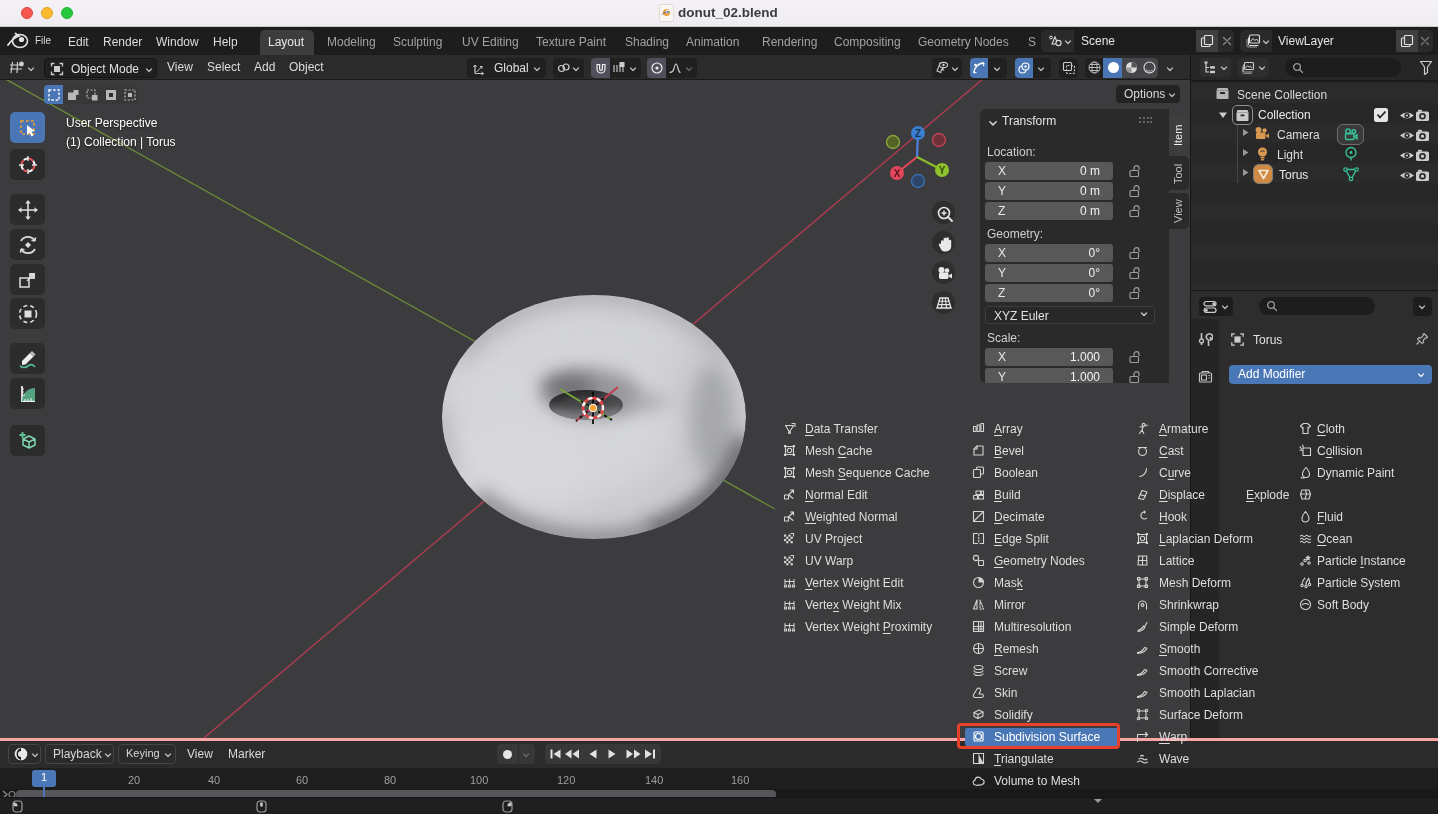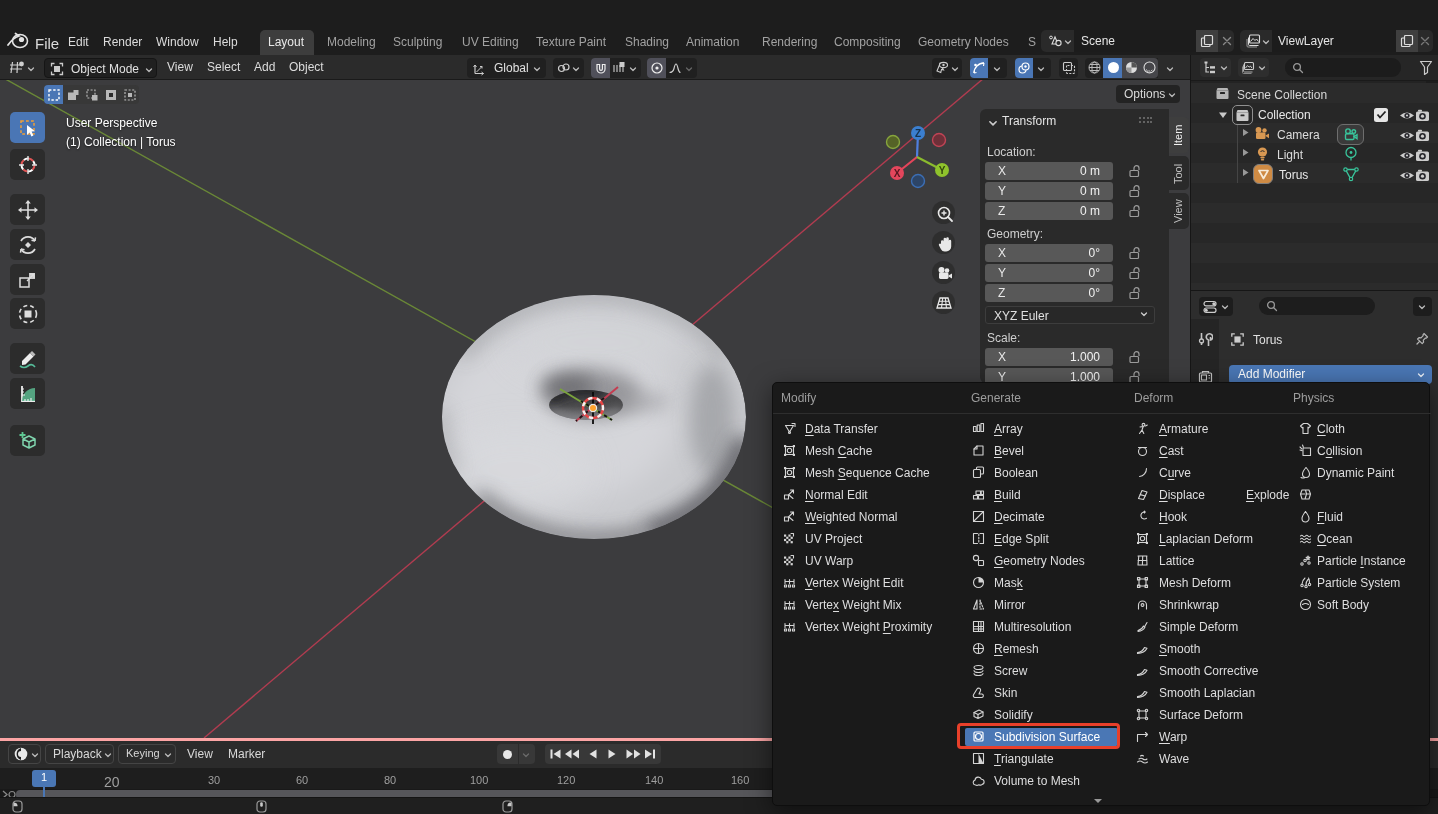--- a/index.html
+++ b/index.html
@@ -3,28 +3,41 @@
 *{margin:0;padding:0;box-sizing:border-box}
 html,body{width:1438px;height:814px;overflow:hidden;background:#1d1d1d;
  font-family:"Liberation Sans",sans-serif;-webkit-font-smoothing:antialiased}
 .abs{position:absolute}
 .mi{position:absolute;font-size:12px;color:#dededf;white-space:nowrap;line-height:22px;height:22px}
 .u{text-decoration:underline;text-underline-offset:2px}
 .tab{position:absolute;font-size:12px;color:#9d9d9d;white-space:nowrap}
 </style></head><body>
 <div class="abs" style="width:1438px;height:814px;background:#1d1d1d">
 
+<div class="abs" style="left:0;top:0;width:1438px;height:27px;background:linear-gradient(#f4f2f7,#eeebf1);border-bottom:1px solid #c9c7cb">
+ <div class="abs" style="left:21px;top:7px;width:12px;height:12px;border-radius:50%;background:#f85850;border:0.5px solid #e0443c"></div>
+ <div class="abs" style="left:41px;top:7px;width:12px;height:12px;border-radius:50%;background:#fcbb2f;border:0.5px solid #e0a527"></div>
+ <div class="abs" style="left:61px;top:7px;width:12px;height:12px;border-radius:50%;background:#26c83f;border:0.5px solid #1fb135"></div>
+ <svg class="abs" style="left:659px;top:4px" width="15" height="18" viewBox="0 0 15 18">
+  <rect x="0.5" y="0.5" width="14" height="17" rx="2" fill="#faf7f2" stroke="#d8d4cf" stroke-width="0.8"></rect>
+  <circle cx="7.5" cy="8.5" r="3.6" fill="#eda03f"></circle>
+        <circle cx="8.6" cy="7.5" r="1.8" fill="#fff"></circle>
+        <circle cx="8.9" cy="7.6" r="0.9" fill="#4a7ba8"></circle>
+  <path d="M2.8 10.5 q3 -3.5 7.5 -2.5" stroke="#4a7ba8" stroke-width="0.9" fill="none"></path>
+ </svg>
+ <div class="abs" style="left:678px;top:5px;font-size:13.5px;font-weight:bold;color:#3c3c3f">donut_02.blend</div>
+</div>
 
 <div class="abs" style="left:0;top:27px;width:1438px;height:28px;background:#1d1d1d">
  <svg class="abs" style="left:7px;top:5px" width="22" height="18" viewBox="0 0 22 18">
   <ellipse cx="13" cy="9" rx="7.5" ry="6.5" fill="none" stroke="#e3e3e3" stroke-width="1.6"></ellipse>
   <circle cx="14.5" cy="7.5" r="2.6" fill="#e3e3e3"></circle>
   <path d="M1 13 Q6 6 12 4 L8.5 1.5" fill="none" stroke="#e3e3e3" stroke-width="1.8" stroke-linecap="round"></path>
  </svg>
- <div class="abs" style="left:35px;top:8px;font-size:15px;color:#dcdcdc">File</div>
+ <div class="abs" style="left:35px;top:8px;font-size:10px;color:#dcdcdc">File</div>
  <div class="abs" style="left:68px;top:8px;font-size:12px;color:#dcdcdc">Edit</div>
  <div class="abs" style="left:103px;top:8px;font-size:12px;color:#dcdcdc">Render</div>
  <div class="abs" style="left:156px;top:8px;font-size:12px;color:#dcdcdc">Window</div>
  <div class="abs" style="left:213px;top:8px;font-size:12px;color:#dcdcdc">Help</div>
  <div class="abs" style="left:260px;top:3px;width:54px;height:25px;background:#3d3d3d;border-radius:5px 5px 0 0"></div>
       <div class="abs" style="left:268px;top:8px;font-size:12px;color:#e8e8e8">Layout</div>
       <div class="abs" style="left:327px;top:8px;font-size:12px;color:#a2a2a2">Modeling</div>
       <div class="abs" style="left:393px;top:8px;font-size:12px;color:#a2a2a2">Sculpting</div>
       <div class="abs" style="left:462px;top:8px;font-size:12px;color:#a2a2a2">UV Editing</div>
       <div class="abs" style="left:536px;top:8px;font-size:12px;color:#a2a2a2">Texture Paint</div>
@@ -798,22 +811,22 @@
      <path d="M81.5 5.5 l6.5 4.5 -6.5 4.5 Z"></path>
      <path d="M89 5.5 l6.5 4.5 -6.5 4.5 Z"></path>
      <path d="M100 5.5 l7 4.5 -7 4.5 Z"></path>
      <path d="M109 5.5 v9" stroke="#e2e2e2" stroke-width="2"></path>
     </g>
    </svg>
   </div>
  </div>
 
  <div class="abs" style="left:0;top:27px;width:1438px;height:21px;background:#1e1e1e">
-  <div class="abs" style="left:104px;top:6px;font-size:14px;color:#9f9f9f">20</div>
-        <div class="abs" style="left:208px;top:6px;font-size:11px;color:#9f9f9f">30</div>
+  <div class="abs" style="left:128px;top:6px;font-size:11px;color:#9f9f9f">20</div>
+        <div class="abs" style="left:208px;top:6px;font-size:11px;color:#9f9f9f">40</div>
         <div class="abs" style="left:296px;top:6px;font-size:11px;color:#9f9f9f">60</div>
         <div class="abs" style="left:384px;top:6px;font-size:11px;color:#9f9f9f">80</div>
         <div class="abs" style="left:470px;top:6px;font-size:11px;color:#9f9f9f">100</div>
         <div class="abs" style="left:557px;top:6px;font-size:11px;color:#9f9f9f">120</div>
         <div class="abs" style="left:645px;top:6px;font-size:11px;color:#9f9f9f">140</div>
         <div class="abs" style="left:731px;top:6px;font-size:11px;color:#9f9f9f">160</div>
   <div class="abs" style="left:32px;top:2px;width:24px;height:17px;background:#4a77b5;border-radius:3px"></div>
   <div class="abs" style="left:41px;top:3px;font-size:11px;color:#fff">1</div>
   <div class="abs" style="left:43px;top:19px;width:1.5px;height:29px;background:#4a77b5"></div>
  </div>
@@ -836,27 +849,20 @@
  <svg class="abs" style="left:256px;top:2px" width="11" height="13" viewBox="0 0 11 13">
         <rect x="1" y="1" width="9" height="11" rx="3" fill="none" stroke="#9a9a9a" stroke-width="1.2"></rect>
         <rect x="4.2" y="2.2" width="2.6" height="4.5" rx="1.2" fill="#c8c8c8"></rect>
       </svg>
  <svg class="abs" style="left:502px;top:2px" width="11" height="13" viewBox="0 0 11 13">
         <rect x="1" y="1" width="9" height="11" rx="3" fill="none" stroke="#9a9a9a" stroke-width="1.2"></rect>
         <path d="M9.5 2.5 a 3.5 3 0 0 0 -4 2.5 v1.2 h4 Z" fill="#c8c8c8"></path>
       </svg>
 </div>
 
-<div class="abs" style="left:772px;top:382px;width:658px;height:424px;background:#1a1a1a;border:1px solid #0e0e0e;border-radius:5px;box-shadow:0 6px 24px rgba(0,0,0,.5)">
-      <div class="tab" style="left:8px;top:8px">Modify</div>
-      <div class="tab" style="left:198px;top:8px">Generate</div>
-      <div class="tab" style="left:361px;top:8px">Deform</div>
-      <div class="tab" style="left:520px;top:8px">Physics</div>
-      <div class="abs" style="left:0;top:30px;width:658px;height:1px;background:#2e2e2e"></div>
-    </div>
 <div class="abs" style="left:0;top:0">
 <svg style="position:absolute;left:782px;top:421px" width="15" height="15" viewBox="0 0 15 15">
         <path d="M3.5 4.5 L11.5 4.5 L7.5 11 Z" fill="none" stroke="#d4d4d4" stroke-width="1.1" stroke-linecap="round" stroke-linejoin="round"></path>
         <path d="M10 2.5 h3 v3" fill="none" stroke="#d4d4d4" stroke-width="1.1" stroke-linecap="round" stroke-linejoin="round"></path>
         <circle cx="7.5" cy="11.5" r="1" fill="none" stroke="#d4d4d4" stroke-width="1.1" stroke-linecap="round" stroke-linejoin="round"></circle>
       </svg>
 <div class="mi" style="left:805px;top:418px"><span class="u">D</span>ata Transfer</div>
 <svg style="position:absolute;left:782px;top:443px" width="15" height="15" viewBox="0 0 15 15">
         <rect x="3.5" y="3.5" width="8" height="8" fill="none" stroke="#d4d4d4" stroke-width="1.1" stroke-linecap="round" stroke-linejoin="round"></rect>
         <circle cx="7.5" cy="7.5" r="2.2" fill="none" stroke="#d4d4d4" stroke-width="1.1" stroke-linecap="round" stroke-linejoin="round"></circle>

